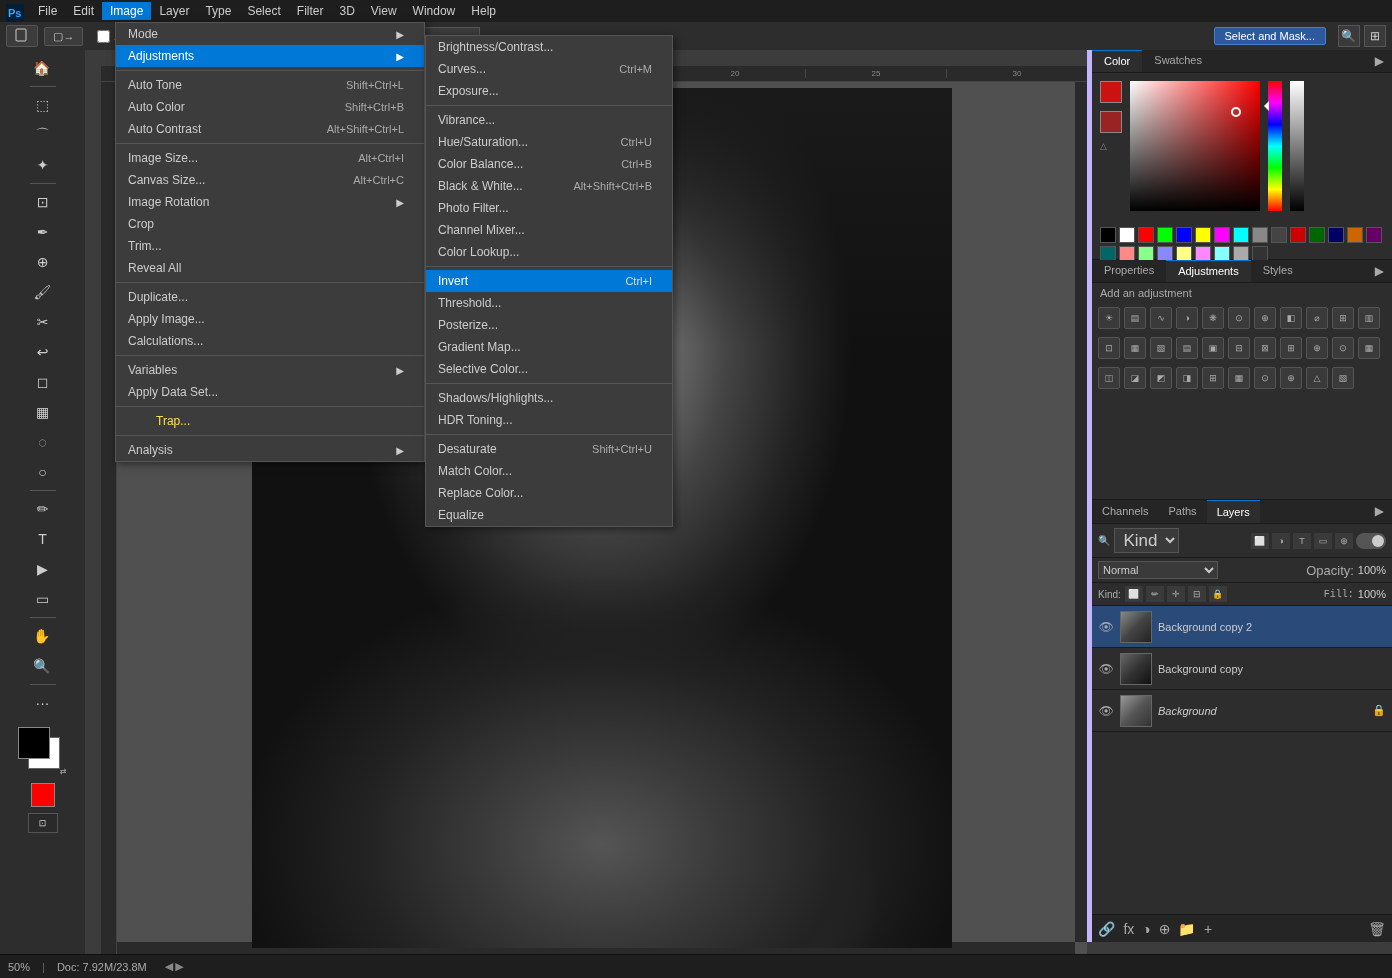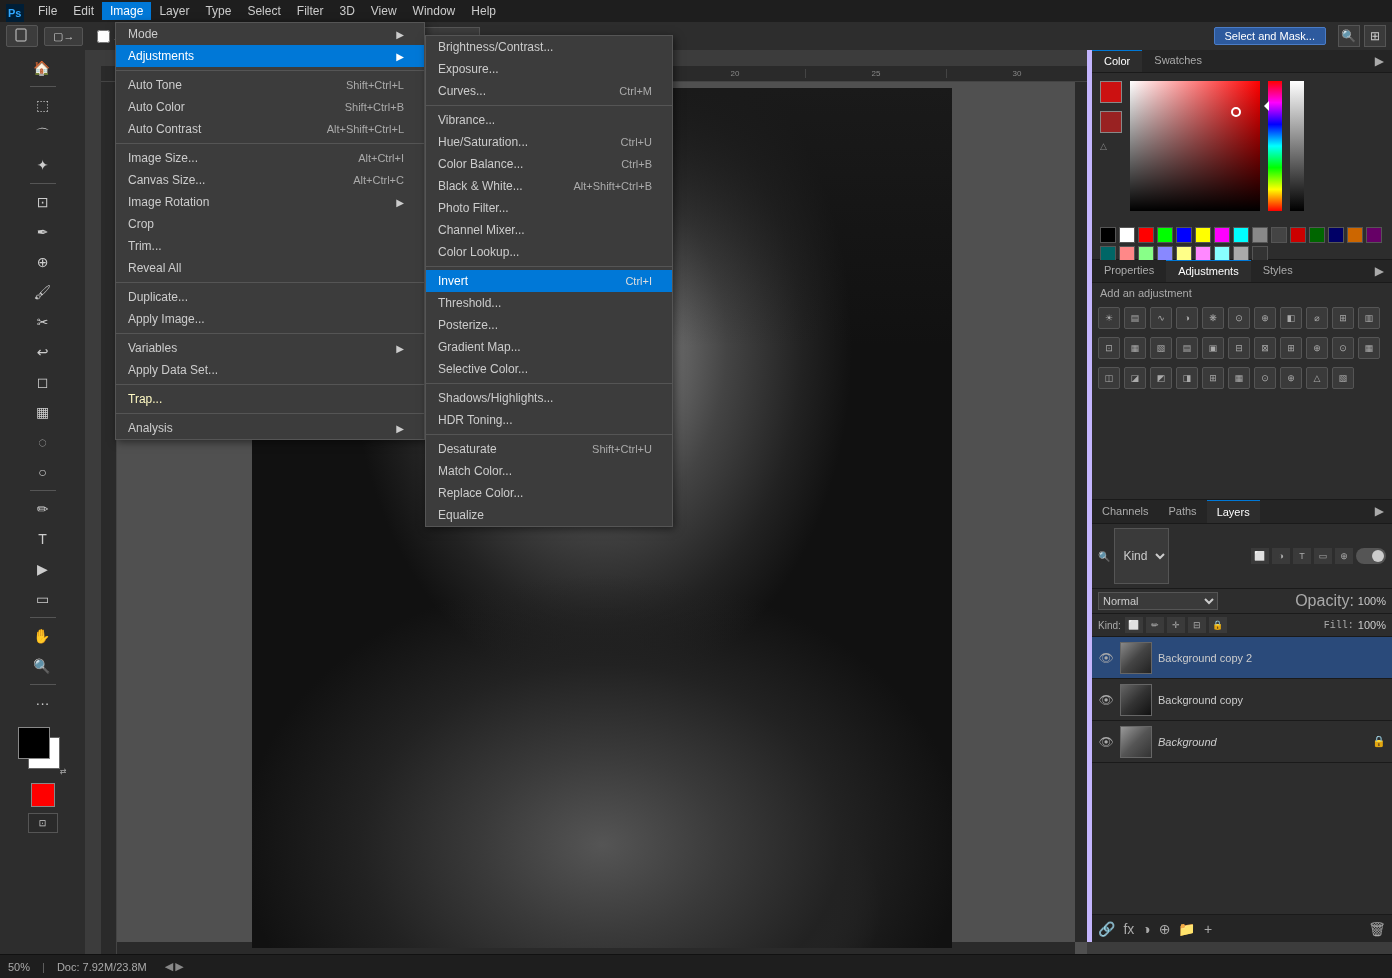--- a/index.html
+++ b/index.html
@@ -323,22 +323,22 @@
       display: flex;
       align-items: center;
       padding: 4px 6px;
       gap: 4px;
       border-bottom: 1px solid #1a1a1a;
     }
     .layers-kind {
       background: #3a3a3a;
       border: 1px solid #555;
       color: #ccc;
-      font-size: 12px;
-      padding: 19px 4px;
+      font-size: 17px;
+      padding: 1px 4px;
     }
     .layers-icons-row {
       display: flex;
       gap: 3px;
       margin-left: auto;
     }
     .layers-icon {
       width: 18px;
       height: 16px;
       background: #3a3a3a;
@@ -363,21 +363,21 @@
       font-size: 11px;
       height: 18px;
       width: 120px;
     }
     .opacity-row {
       display: flex;
       align-items: center;
       gap: 4px;
       margin-left: auto;
     }
-    .opacity-label { font-size: 16px; color: #aaa; }
+    .opacity-label { font-size: 13px; color: #aaa; }
     .opacity-val { font-size: 11px; color: #ccc; }
     .lock-row {
       display: flex;
       align-items: center;
       padding: 3px 6px;
       gap: 4px;
       border-bottom: 1px solid #1a1a1a;
     }
     .lock-label { font-size: 10px; color: #aaa; }
     .lock-icons { display: flex; gap: 3px; }
@@ -458,21 +458,21 @@
       padding: 4px 20px 4px 12px;
       cursor: pointer;
       display: flex;
       align-items: center;
       justify-content: space-between;
       color: #ccc;
       font-size: 12px;
       position: relative;
     }
     .dropdown-item.highlighted { background: #0078d7; color: #fff; }
-    .dropdown-item.disabled { color: #fef9c3; cursor: default; }
+    .dropdown-item.disabled { color: #fde047; cursor: default; margin-left: 28px; }
     .dropdown-sep {
       height: 1px;
       background: #555;
       margin: 3px 0;
     }
     .dropdown-shortcut {
       font-size: 11px;
       color: #aaa;
       margin-left: 20px;
     }
@@ -862,20 +862,23 @@
   <div class="dropdown-item">
     <span>Reveal All</span>
   </div>
   <div class="dropdown-sep"></div>
   <div class="dropdown-item">
     <span>Duplicate...</span>
   </div>
   <div class="dropdown-item">
     <span>Apply Image...</span>
   </div>
+  <div class="dropdown-item">
+    <span>Calculations...</span>
+  </div>
   <div class="dropdown-sep"></div>
   <div class="dropdown-item">
     <span>Variables</span>
     <span class="dropdown-arrow">▶</span>
   </div>
   <div class="dropdown-item">
     <span>Apply Data Set...</span>
   </div>
   <div class="dropdown-sep"></div>
   <div class="dropdown-item disabled">
@@ -886,25 +889,25 @@
     <span>Analysis</span>
     <span class="dropdown-arrow">▶</span>
   </div>
 </div>
 
 <div class="dropdown-menu" id="adjustments-menu" style="top:35px;left:425px;width:248px">
   <div class="dropdown-item">
     <span>Brightness/Contrast...</span>
   </div>
   <div class="dropdown-item">
-    <span>Exposure...</span>
-  </div>
-  <div class="dropdown-item">
     <span>Curves...</span>
     <span class="dropdown-shortcut">Ctrl+M</span>
+  </div>
+  <div class="dropdown-item">
+    <span>Exposure...</span>
   </div>
   <div class="dropdown-sep"></div>
   <div class="dropdown-item">
     <span>Vibrance...</span>
   </div>
   <div class="dropdown-item">
     <span>Hue/Saturation...</span>
     <span class="dropdown-shortcut">Ctrl+U</span>
   </div>
   <div class="dropdown-item">

